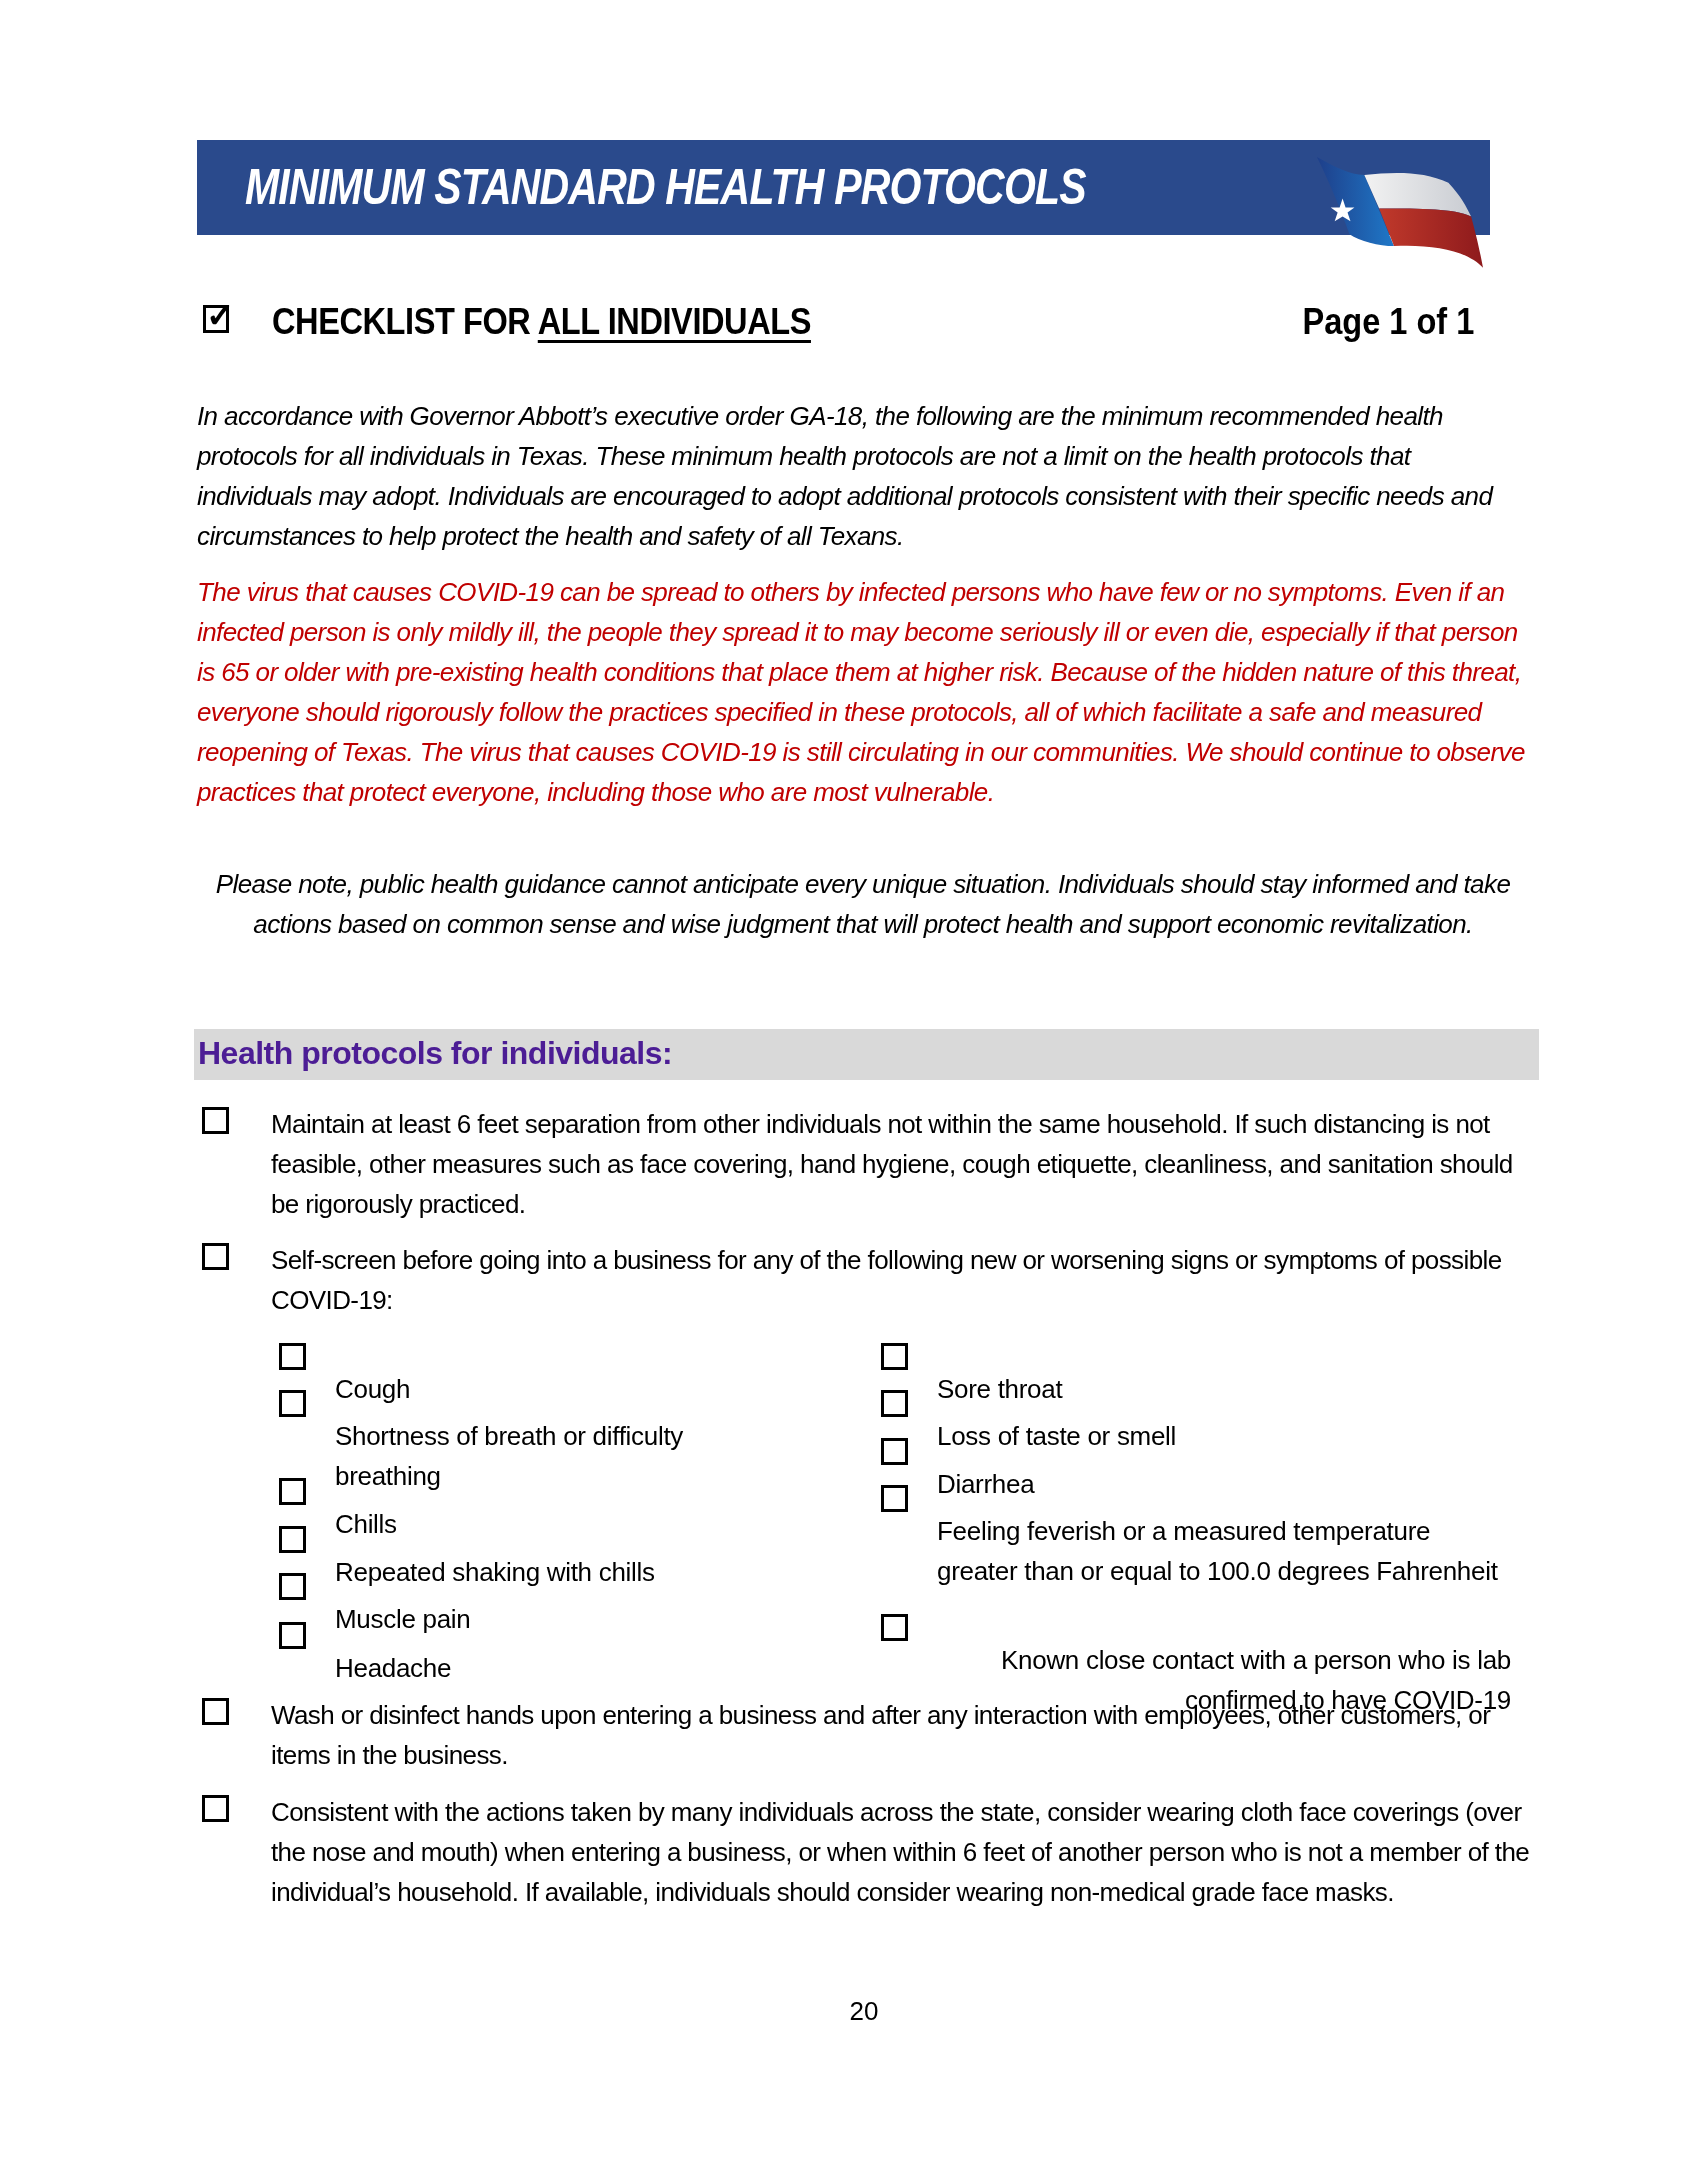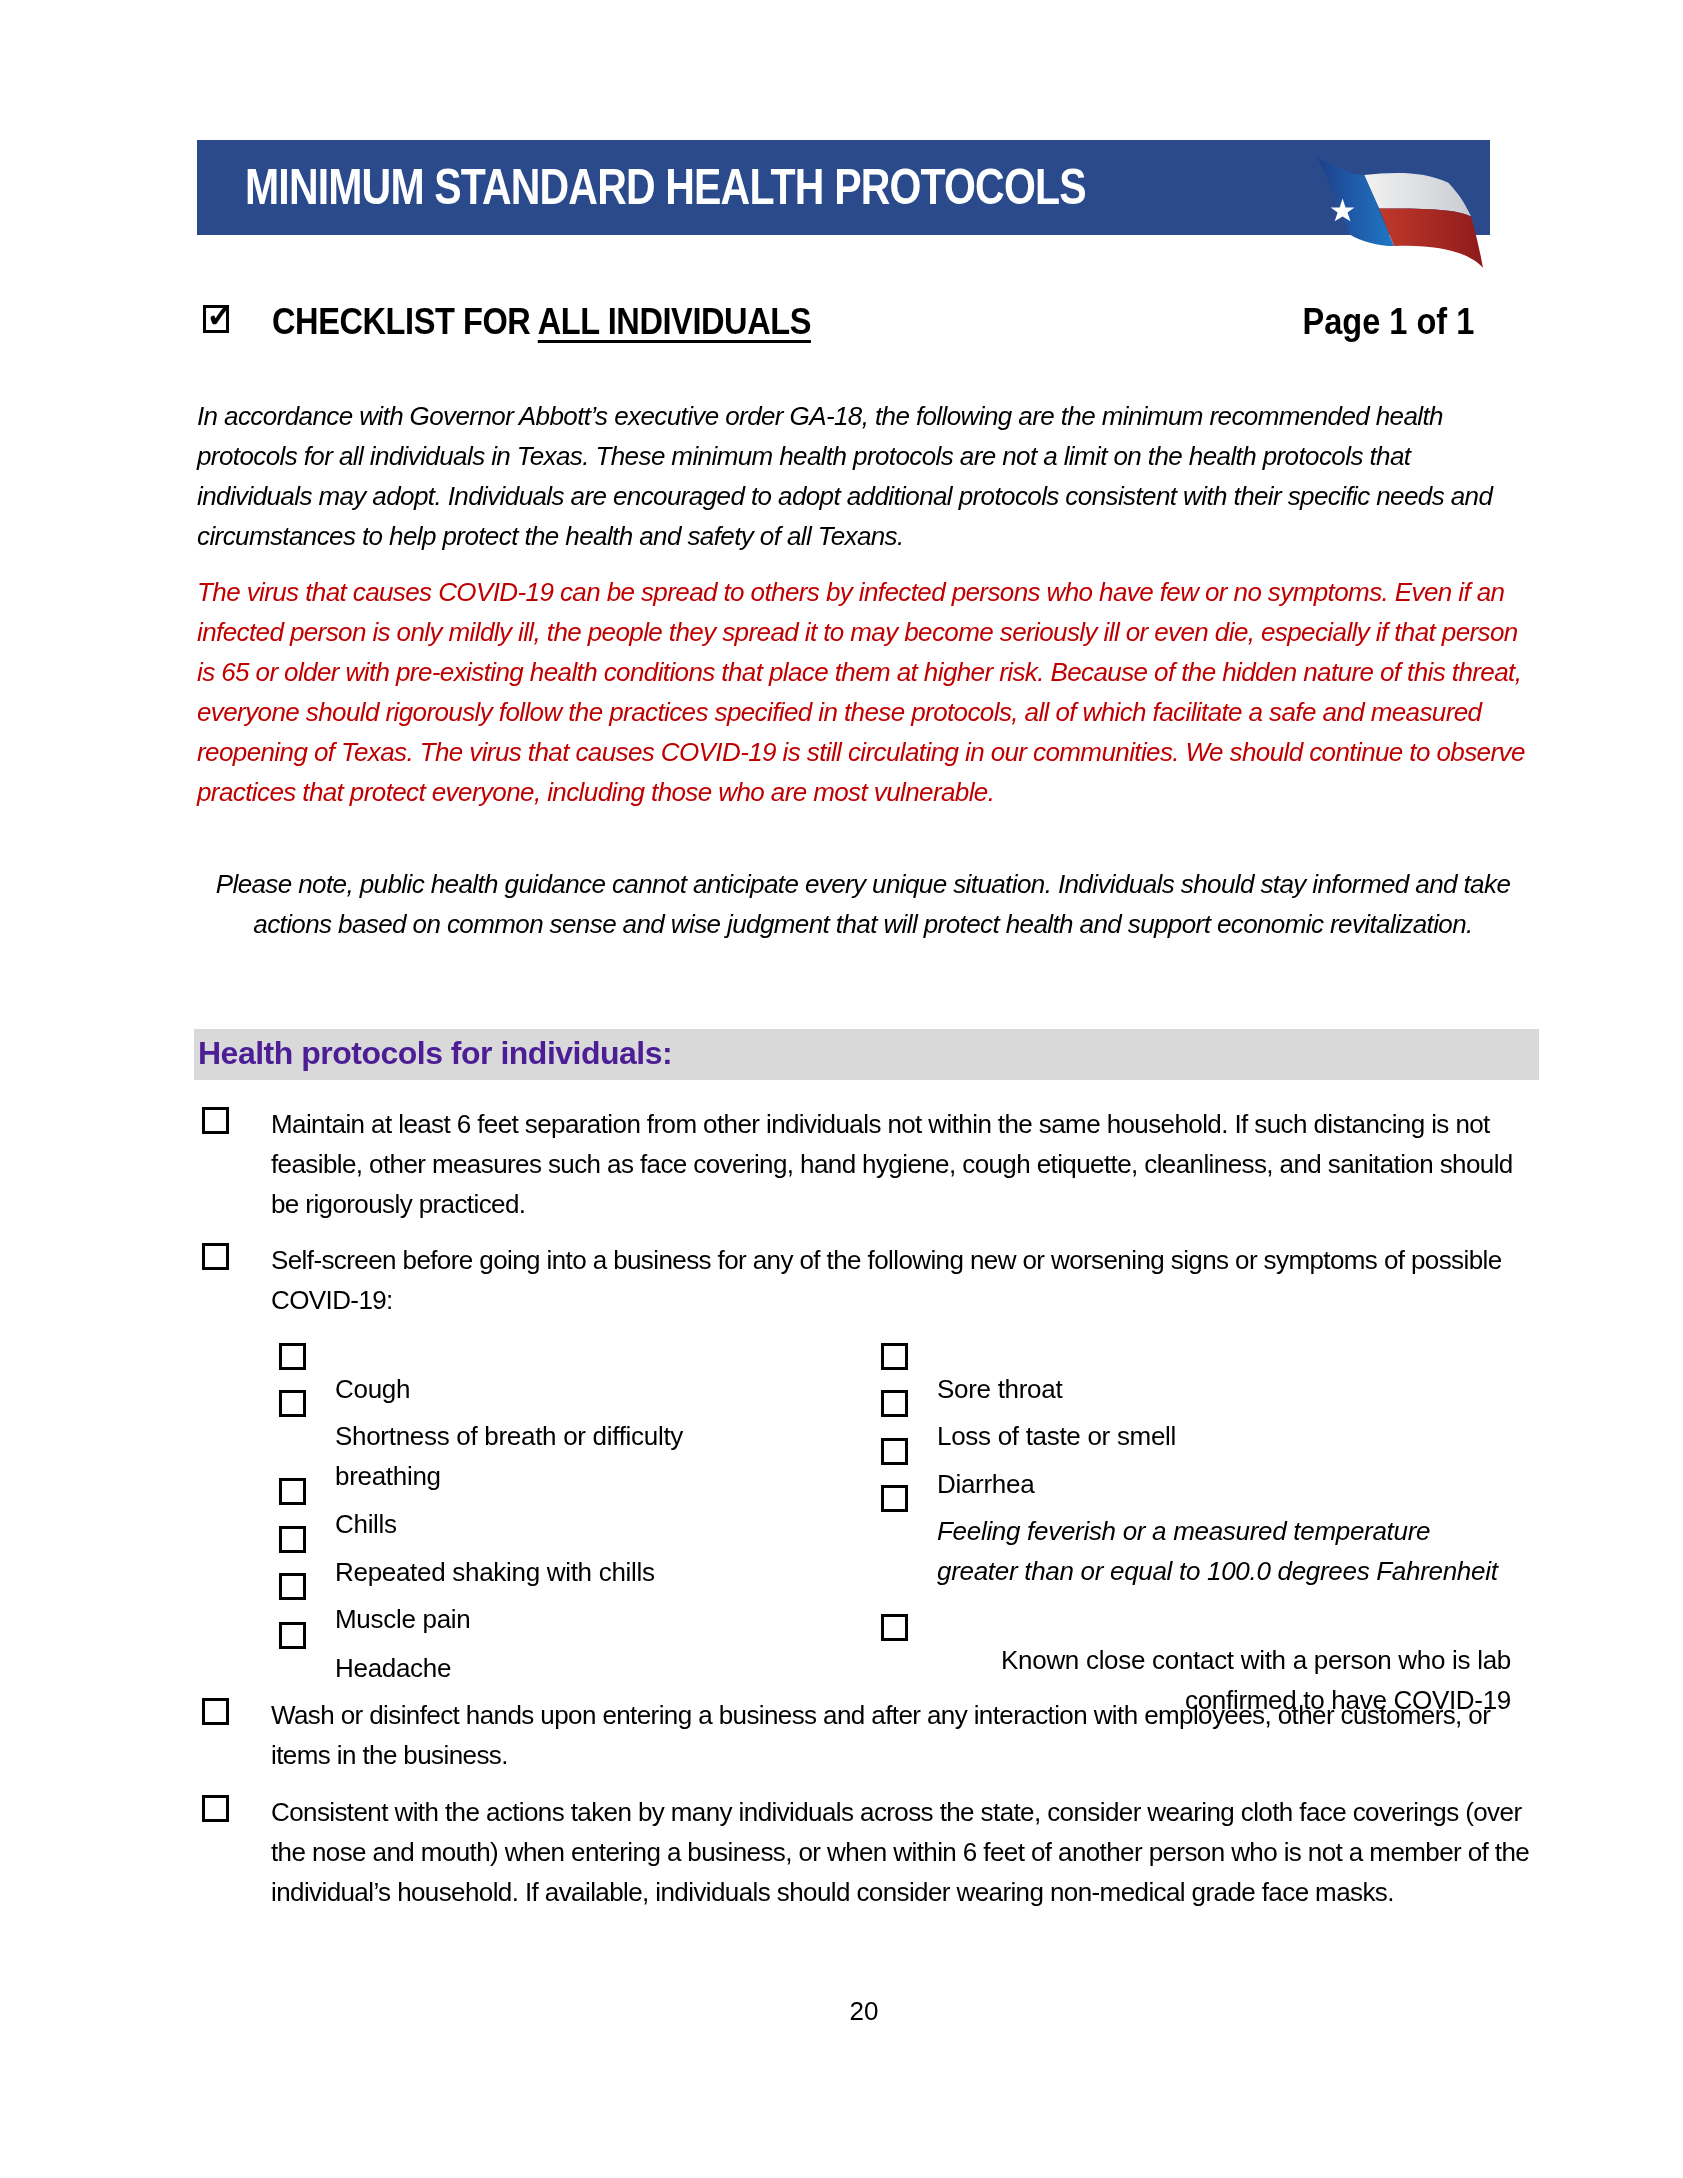--- a/index.html
+++ b/index.html
@@ -3,20 +3,21 @@
 <meta charset="utf-8">
 <style>
   html, body { margin: 0; padding: 0; background: #ffffff; }
   body {
     width: 1683px; height: 2178px; position: relative; overflow: hidden;
     font-family: "Liberation Sans", sans-serif; color: #000;
   }
   .banner {
     position: absolute; left: 197px; top: 140px; width: 1293px; height: 95px;
     background: #2a4a8c;
+    font-style: italic;
   }
   .banner-title {
     position: absolute; left: 48px; top: 18px;
     color: #fff; font-family: "Liberation Sans", sans-serif; font-weight: bold;
     font-size: 50px; letter-spacing: -1px; line-height: 59px;
     transform: scaleX(0.82); transform-origin: left center; white-space: nowrap;
   }
   .flag { position: absolute; left: 1305px; top: 147px; width: 178px; height: 124px; }
   .heading-row {
     position: absolute; left: 197px; top: 297px; width: 1277px; height: 50px;
@@ -158,21 +159,21 @@
 <div class="sub" style="left:881px; top:1384px;">
   <div class="cb"></div>
   <div class="sub-text">Loss of taste or smell</div>
 </div>
 <div class="sub" style="left:881px; top:1432px;">
   <div class="cb"></div>
   <div class="sub-text">Diarrhea</div>
 </div>
 <div class="sub" style="left:881px; top:1479px;">
   <div class="cb"></div>
-  <div class="sub-text" style="width:564px;font-style:italic;">Feeling feverish or a measured temperature greater than or equal to 100.0 degrees Fahrenheit</div>
+  <div class="sub-text" style="width:564px;">Feeling feverish or a measured temperature greater than or equal to 100.0 degrees Fahrenheit</div>
 </div>
 <div class="sub" style="left:881px; top:1608px;">
   <div class="cb"></div>
   <div class="sub-text" style="width:574px;text-align:right;">Known close contact with a person who is lab confirmed to have COVID-19</div>
 </div>
 
 <div class="item" style="top:1695px;">
   <div class="cb"></div>
   <div class="item-text">Wash or disinfect hands upon entering a business and after any interaction with employees, other customers, or items in the business.</div>
 </div>

